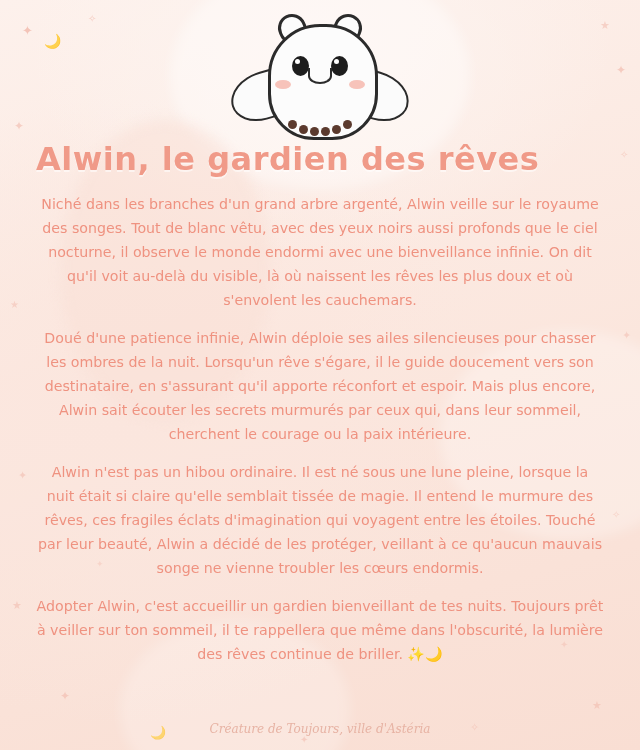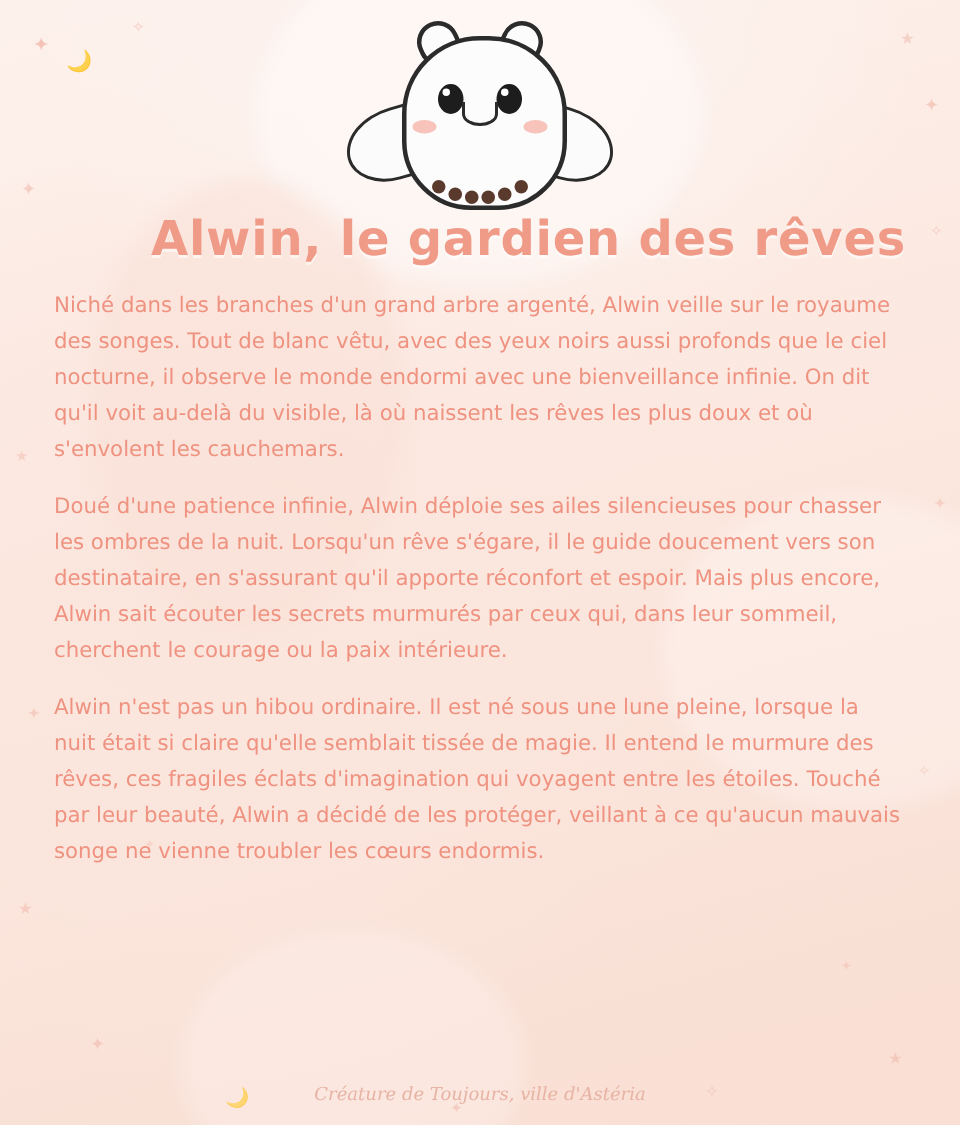--- a/index.html
+++ b/index.html
@@ -162,35 +162,35 @@
   .bead.d6 { margin-top: 2px; }
 
   .content {
     position: absolute;
     left: 0; right: 0;
     top: 140px;
     padding: 0 36px;
   }
   h1.title {
     margin: 0 0 14px 0;
-    text-align: right;
+    text-align: left;
     font-family: "DejaVu Sans", sans-serif;
     font-size: 32px;
     font-weight: bold;
     color: #f09a88;
     letter-spacing: 0.5px;
     text-shadow: 0 2px 0 rgba(255,255,255,0.55);
   }
   p.para {
     margin: 0 0 14px 0;
     font-family: "DejaVu Sans", sans-serif;
     font-size: 14.2px;
     line-height: 24px;
     color: #ef9280;
-    text-align: left;
+    text-align: center;
   }
   p.para:last-of-type { margin-bottom: 0; }
   .signature {
     position: absolute;
     left: 0; right: 0;
     bottom: 14px;
     text-align: center;
     font-family: "DejaVu Serif", serif;
     font-style: italic;
     font-size: 12px;
@@ -250,16 +250,17 @@
           <span class="bead d6"></span>
       </div>
     </div>
   </div>
 
   <div class="content">
     <h1 class="title">Alwin, le gardien des rêves</h1>
     <p class="para">Niché dans les branches d'un grand arbre argenté, Alwin veille sur le royaume des songes. Tout de blanc vêtu, avec des yeux noirs aussi profonds que le ciel nocturne, il observe le monde endormi avec une bienveillance infinie. On dit qu'il voit au-delà du visible, là où naissent les rêves les plus doux et où s'envolent les cauchemars.</p>
     <p class="para">Doué d'une patience infinie, Alwin déploie ses ailes silencieuses pour chasser les ombres de la nuit. Lorsqu'un rêve s'égare, il le guide doucement vers son destinataire, en s'assurant qu'il apporte réconfort et espoir. Mais plus encore, Alwin sait écouter les secrets murmurés par ceux qui, dans leur sommeil, cherchent le courage ou la paix intérieure.</p>
     <p class="para">Alwin n'est pas un hibou ordinaire. Il est né sous une lune pleine, lorsque la nuit était si claire qu'elle semblait tissée de magie. Il entend le murmure des rêves, ces fragiles éclats d'imagination qui voyagent entre les étoiles. Touché par leur beauté, Alwin a décidé de les protéger, veillant à ce qu'aucun mauvais songe ne vienne troubler les cœurs endormis.</p>
+    <p class="para">Adopter Alwin, c'est accueillir un gardien bienveillant de tes nuits. Toujours prêt à veiller sur ton sommeil, il te rappellera que même dans l'obscurité, la lumière des rêves continue de briller. ✨🌙</p>
   </div>
 
   <div class="signature">Créature de Toujours, ville d'Astéria</div>
 </div>
 
 </body></html>

